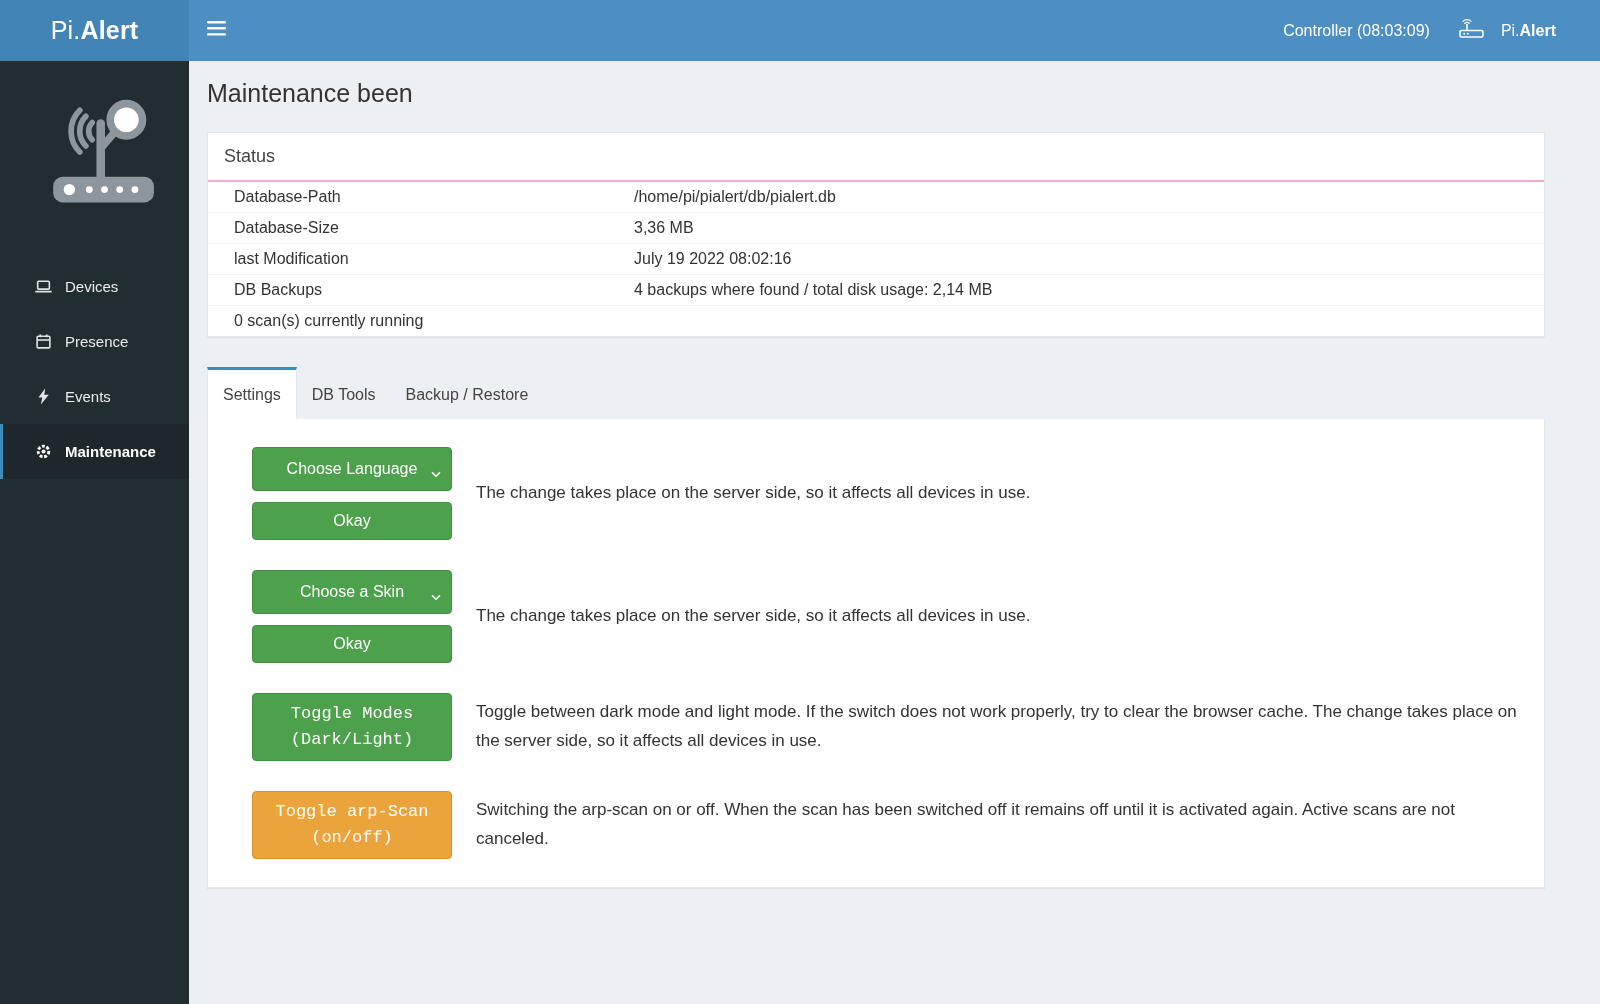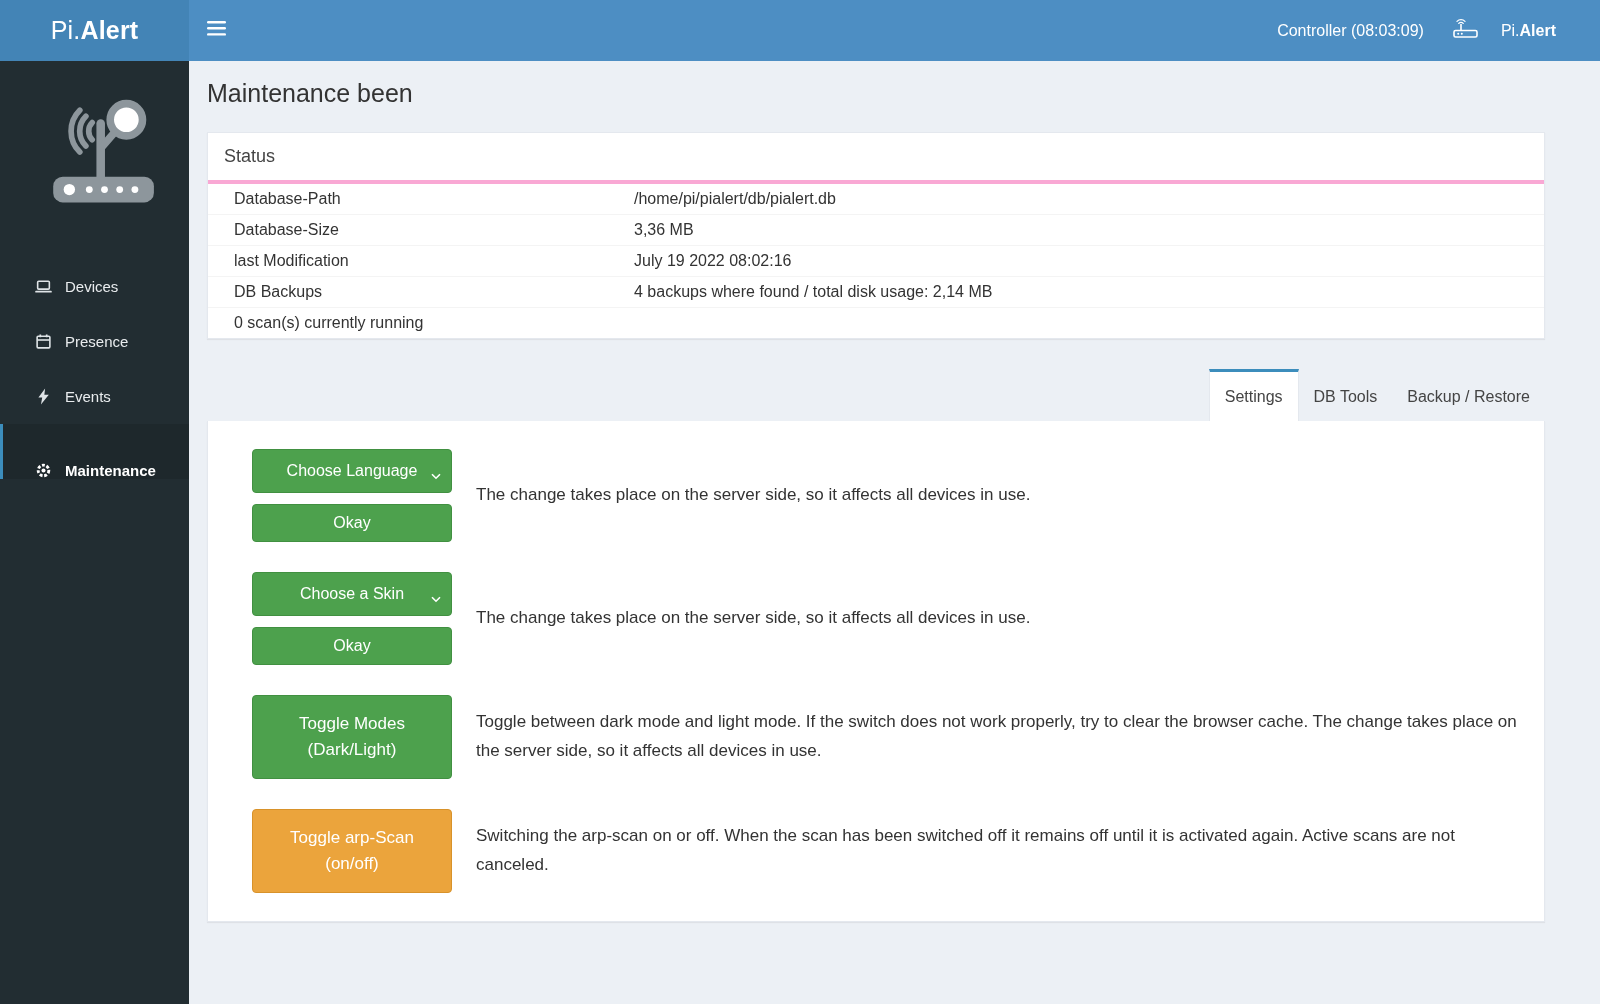--- a/index.html
+++ b/index.html
@@ -22,62 +22,62 @@
   }
   .hamburger {
     width:48px; height:61px; display:flex; align-items:center; justify-content:center;
     cursor:pointer; margin-left:3px;
   }
   .nav-right {
     margin-left:auto; display:flex; align-items:center; gap:28px;
     padding-right:44px; color:#fff; font-size:16px;
   }
   .nav-controller { cursor:pointer; }
-  .nav-brand { display:flex; align-items:center; gap:22px; cursor:pointer; font-size:16px; }
+  .nav-brand { display:flex; align-items:center; gap:16px; cursor:pointer; font-size:16px; }
   .nav-brand b { font-weight:700; }
 
   
   .wrapper { display:flex; height:943px; }
   .sidebar { width:189px; background:#222d32; flex:none; display:flex; flex-direction:column; }
   .logo-wrap { padding:28px 0 20px; display:flex; justify-content:center; }
   .menu { margin-top:18px; }
   .menu-item {
     height:55px; display:flex; align-items:center; gap:13px;
     padding-left:32px; color:#e9ecee; font-size:15px; cursor:pointer;
     border-left:3px solid transparent;
   }
   .menu-item .mi-icon { width:17px; height:17px; display:inline-flex; color:#dfe4e7; }
   .menu-item.active {
-    background:#1e282c; border-left:3px solid #3c8dbc; color:#fff; font-weight:700;align-items:flex-end;
+    background:#1e282c; border-left:3px solid #3c8dbc; color:#fff; font-weight:700;
   }
   .menu-item.active .mi-icon { color:#fff; }
 
   .main { flex:1; padding:0 55px 0 18px; overflow:hidden; }
   .page-title { font-size:25px; font-weight:500; color:#333; margin:18px 0 24px; }
 
   
   .card {
     background:#fff; border:1px solid #e4e8ee;
     box-shadow:0 1px 1px rgba(0,0,0,.06);
   }
   .card-header {
     font-size:18px; color:#444; padding:13px 16px;
-    border-bottom:4px solid #f9a8d4;
+    border-bottom:2px solid #f9a8d4;
   }
   .status-row {
     display:flex; align-items:center; font-size:16px;
     padding:6px 16px 6px 26px; border-bottom:1px solid #f4f4f4;
   }
   .status-row:last-child { border-bottom:none; }
   .status-label { width:400px; flex:none; }
   .status-value { flex:1; }
 
   
   .tabs-block { margin-top:30px; }
-  .tab-bar { display:flex;justify-content:flex-end; }
+  .tab-bar { display:flex; }
   .tab {
     padding:0 15px; height:52px; display:flex; align-items:center;
     font-size:16px; color:#444; cursor:pointer; border-top:3px solid transparent;
   }
   .tab.active {
     background:#fff; border-top:3px solid #3c8dbc;
     border-left:1px solid #e4e8ee; border-right:1px solid #e4e8ee;
   }
   .tab-content {
     background:#fff; box-shadow:0 1px 1px rgba(0,0,0,.06);
@@ -93,21 +93,21 @@
   .btn {
     border:1px solid transparent; border-radius:4px; color:#fff;
     font-family:inherit; font-size:16px; cursor:pointer; width:200px;
     display:flex; align-items:center; justify-content:center; text-align:center;
   }
   .btn-green { background:#4da14d; border-color:#419041; }
   .btn-orange { background:#eba43c; border-color:#d8922a; }
   .select-btn { height:44px; position:relative; }
   .select-btn .chev { position:absolute; right:10px; top:16px; }
   .okay-btn { height:38px; margin-top:11px; }
-  .toggle-btn { height:84px; flex-direction:column; font-size:17px; line-height:1.55; }
+  .toggle-btn { height:68px; flex-direction:column; font-size:17px; line-height:1.55;font-family:Liberation Mono, monospace; }
 </style>
 </head>
 <body>
 
 <header class="topbar">
   <div class="brand">
     <span>Pi.</span>
       <b>Alert</b>
   </div>
   <div class="navbar">

